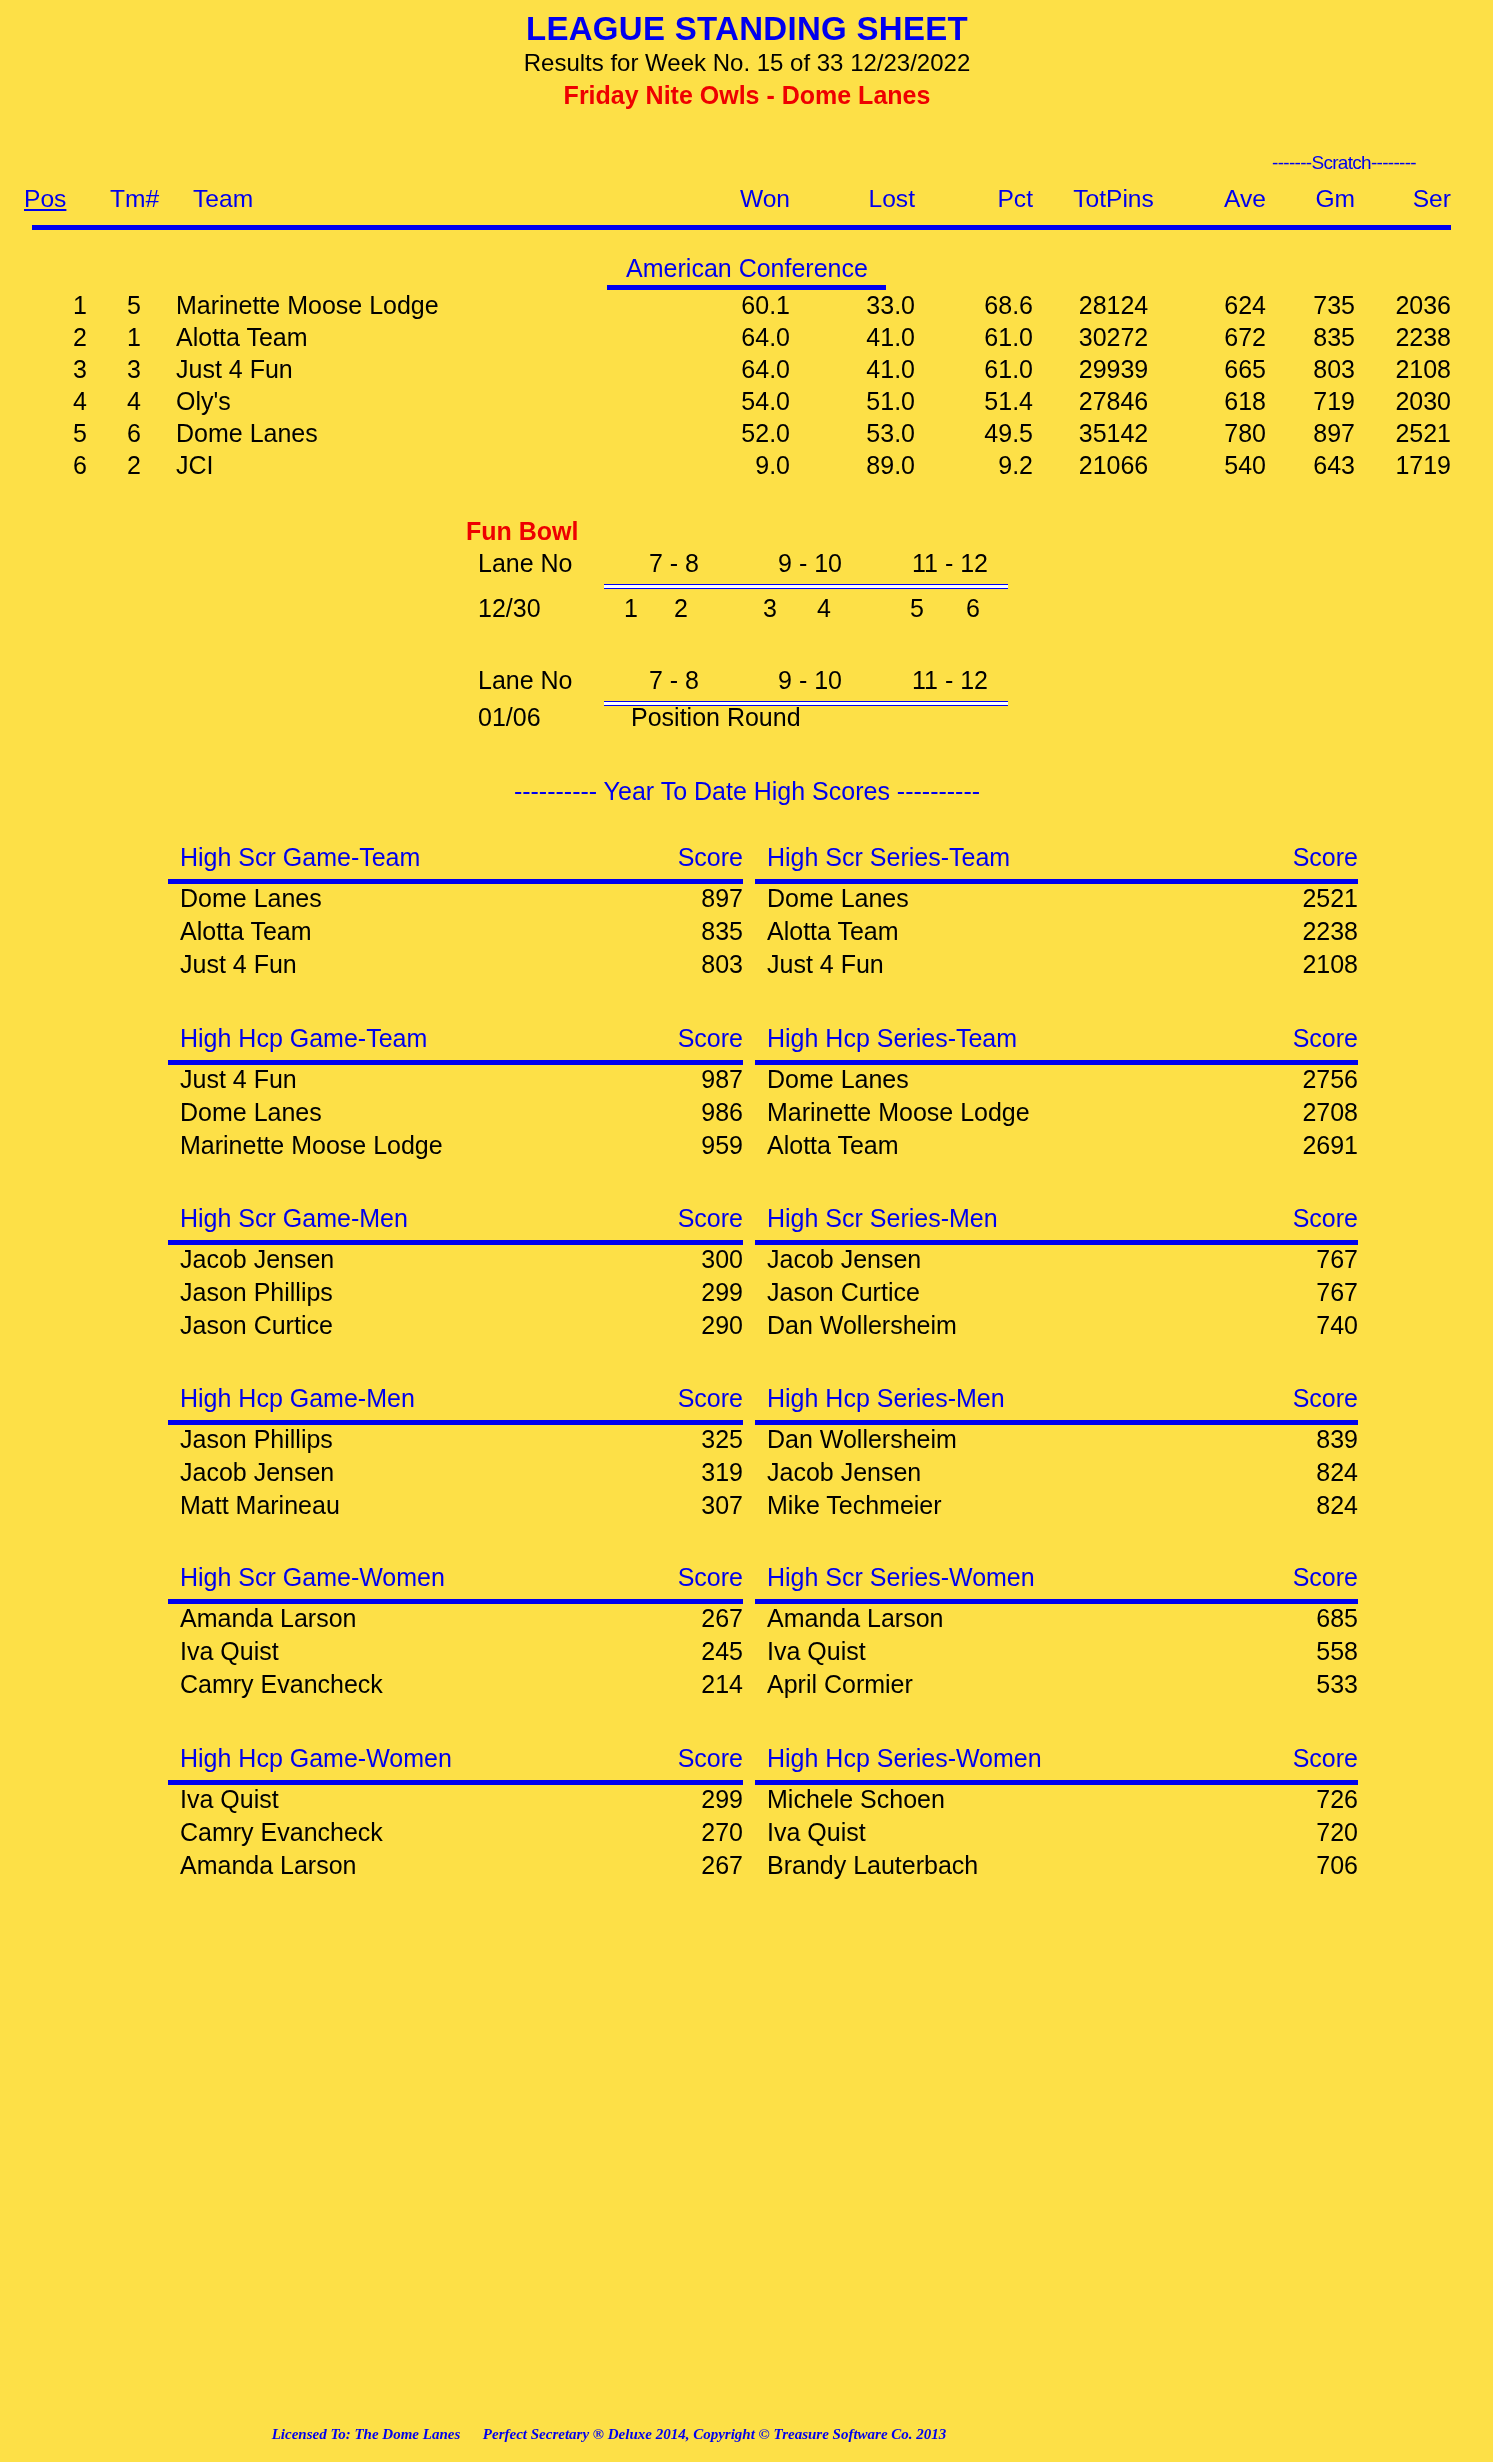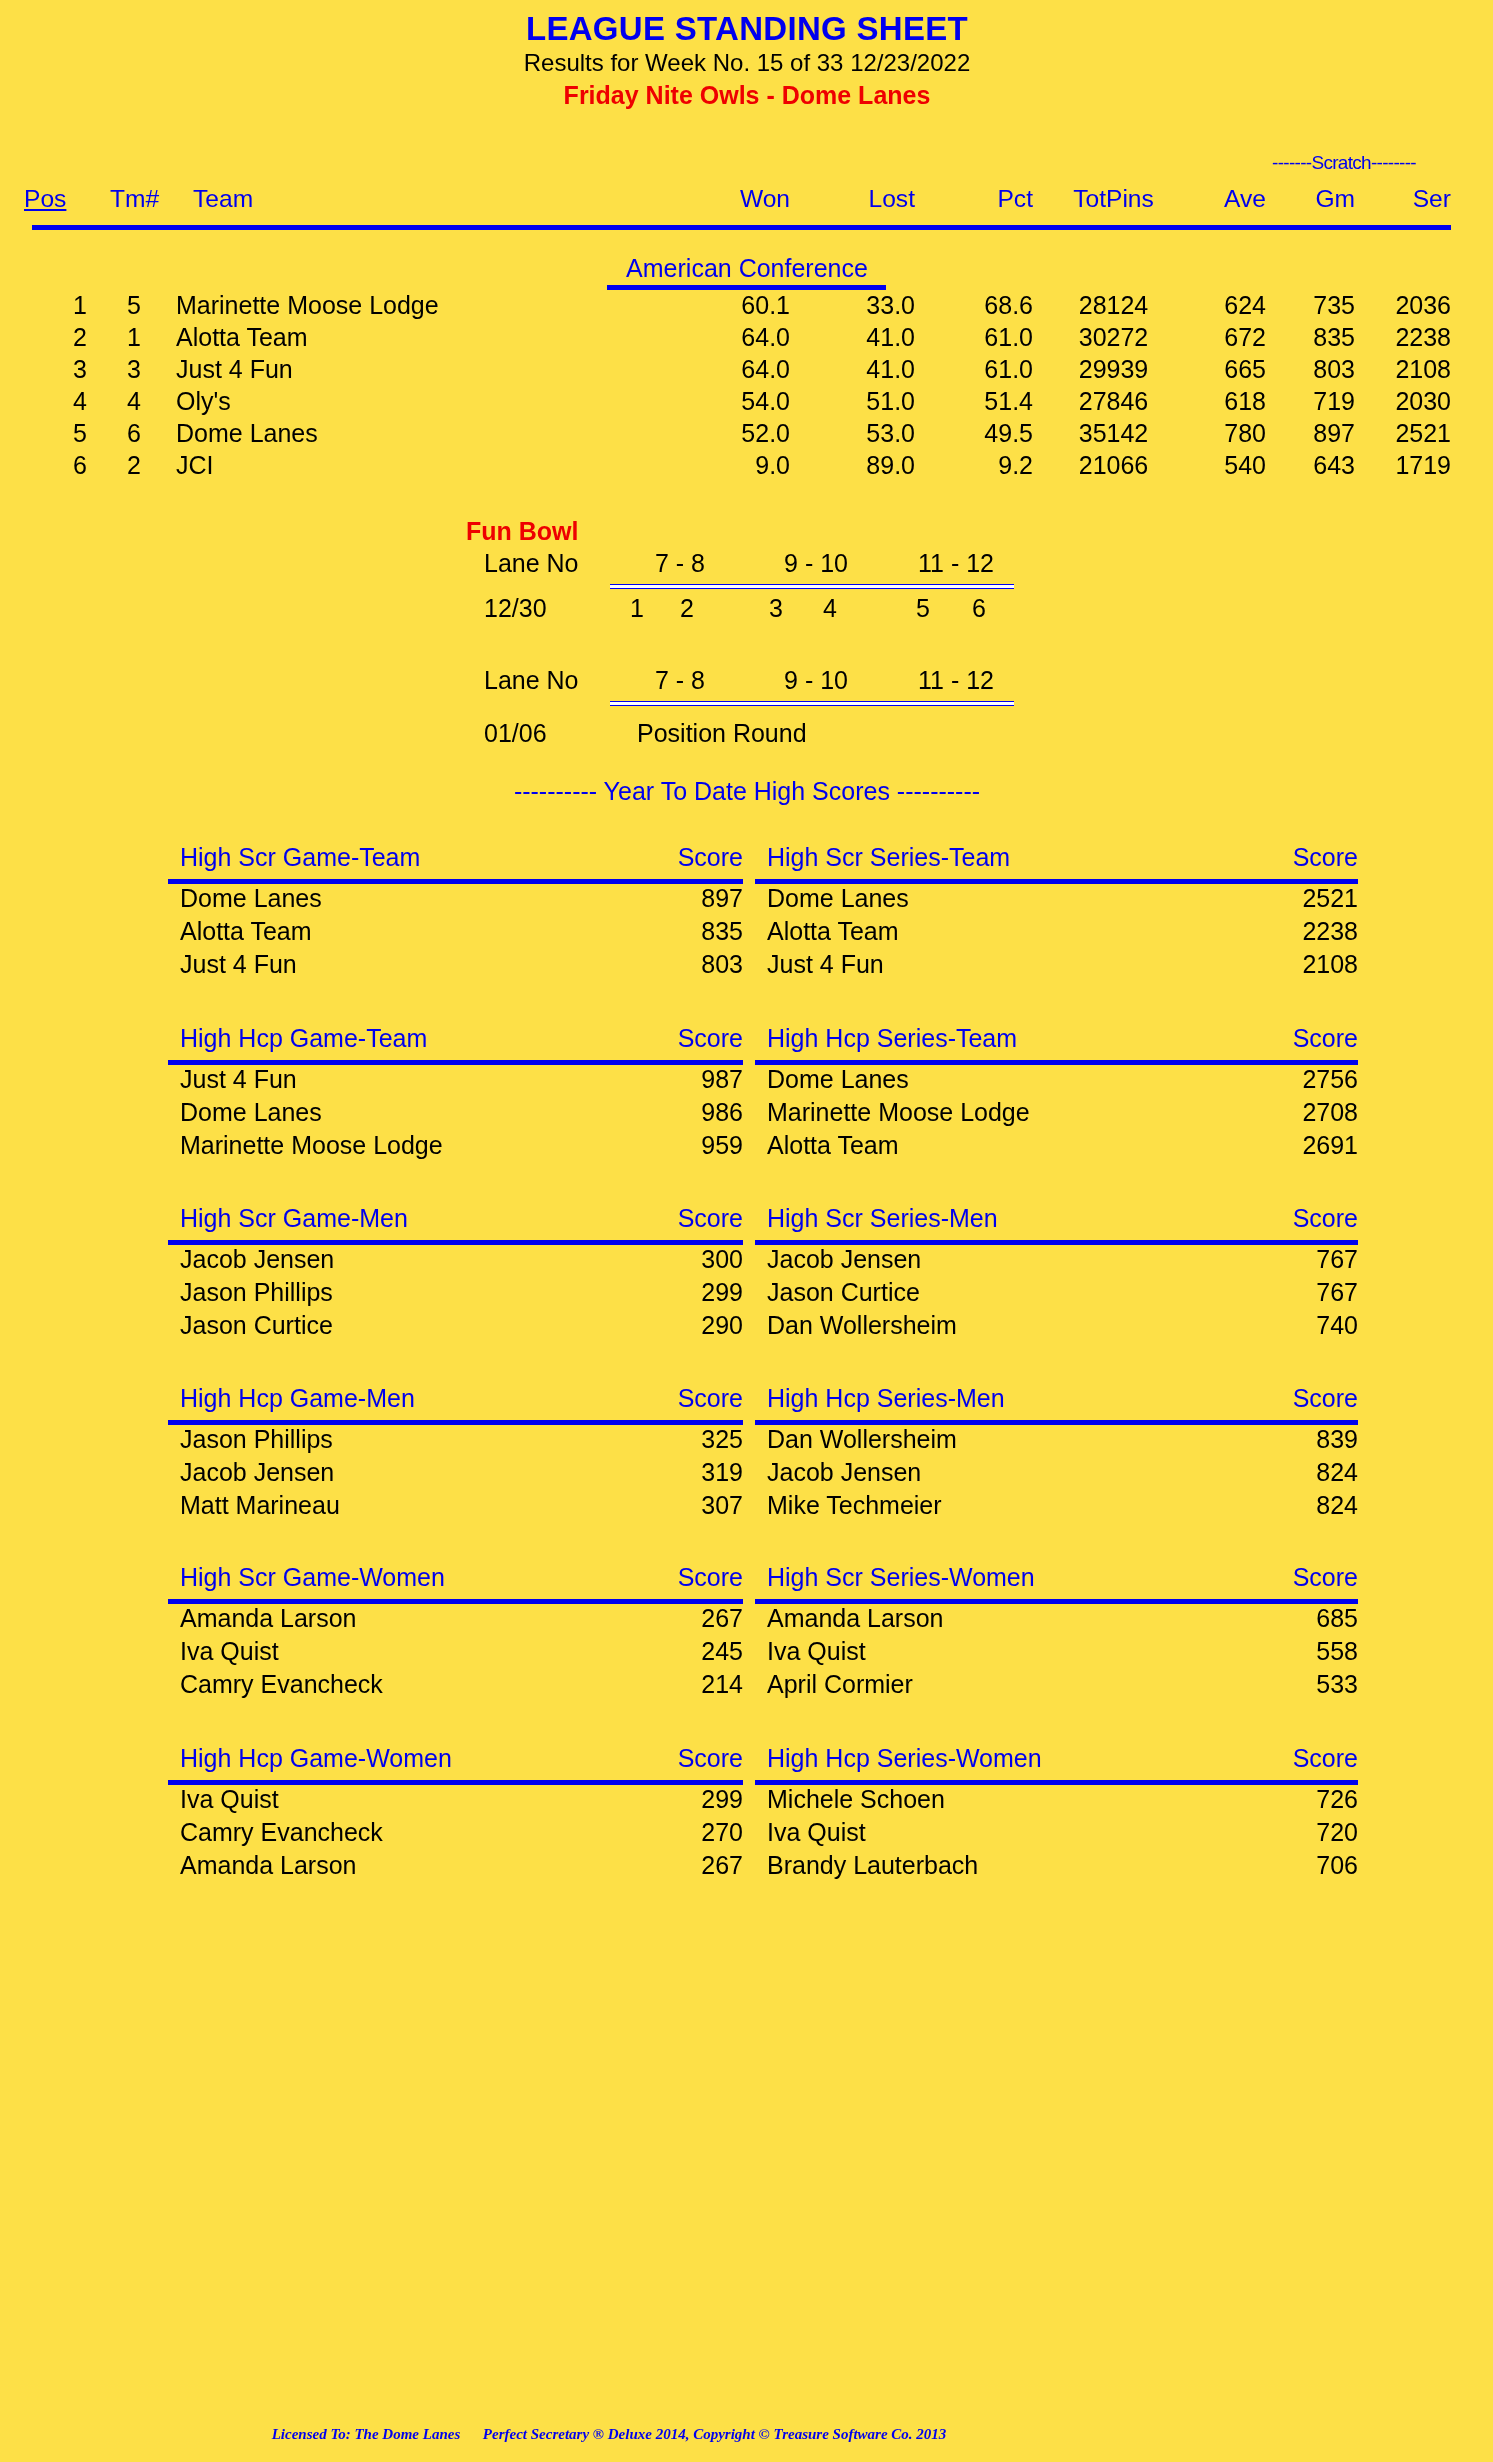--- a/index.html
+++ b/index.html
@@ -126,21 +126,21 @@
 
   
   .funbowl-title {
     position: absolute;
     left: 466px;
     top: 517px;
     font-size: 25px;
     font-weight: bold;
     color: #ee0000;
   }
-  .lane-blk { position: absolute; left: 18px; width: 1460px; }
+  .lane-blk { position: absolute; left: 12px; width: 1460px; }
   .lane-row { position: relative; height: 33px; font-size: 25px; color: #000; }
   .lane-label { position: absolute; left: 466px; white-space: nowrap; }
   .lane-date  { position: absolute; left: 466px; white-space: nowrap; }
   .lane-pair  { position: absolute; text-align: center; white-space: nowrap; }
   .lp0 { left: 612px;  width: 100px; }
   .lp1 { left: 745px; width: 106px; }
   .lp2 { left: 878px; width: 120px; }
   .lt0a { left: 599px;  width: 40px; text-align: center; }
   .lt0b { left: 649px;  width: 40px; text-align: center; }
   .lt1a { left: 738px; width: 40px; text-align: center; }
@@ -343,21 +343,21 @@
         </div>
       </div>
       <div class="lane-blk" style="top: 666px;">
         <div class="lane-row">
           <span class="lane-label">Lane No</span>
           <span class="lane-pair lp0">7 -  8</span>
           <span class="lane-pair lp1">9 - 10</span>
           <span class="lane-pair lp2">11 - 12</span>
         </div>
         <div class="lane-rule" style="top: 35px;"></div>
-        <div class="lane-row" style="margin-top: 20px; padding-left: 32px;">
+        <div class="lane-row" style="margin-top: 4px; padding-left: 32px;">
           <span class="lane-date">01/06</span>
           <span class="lane-note">Position Round</span>
         </div>
       </div>
     </div>
 
   <div class="ytd-banner">---------- Year To Date High Scores ----------</div>
 
   <div id="hs-blocks">
       <div class="hs-block" style="top: 843px;">

